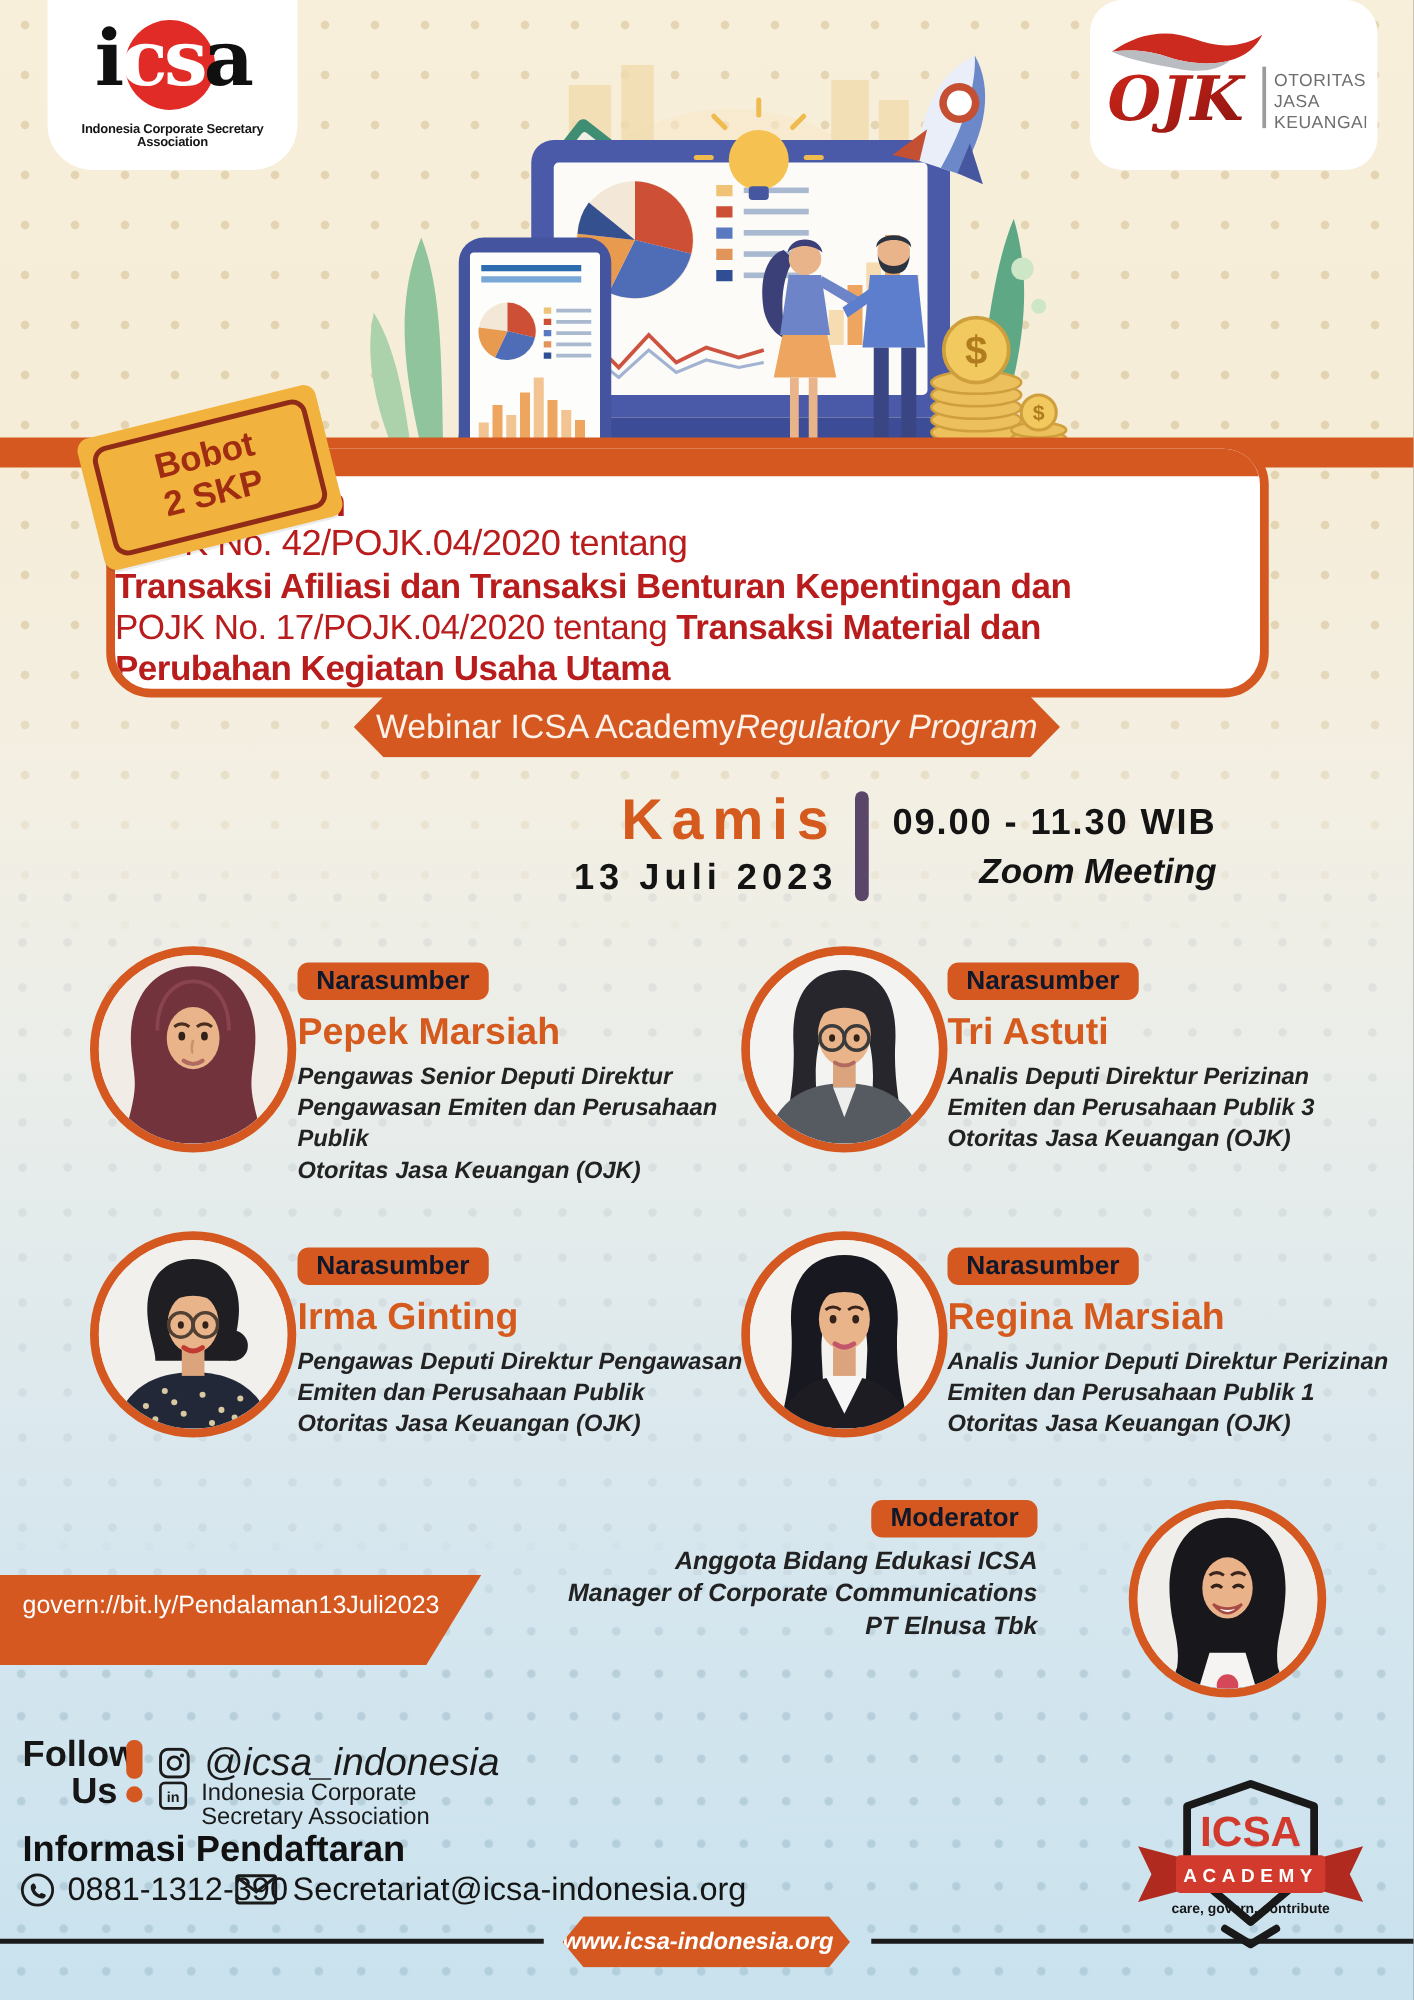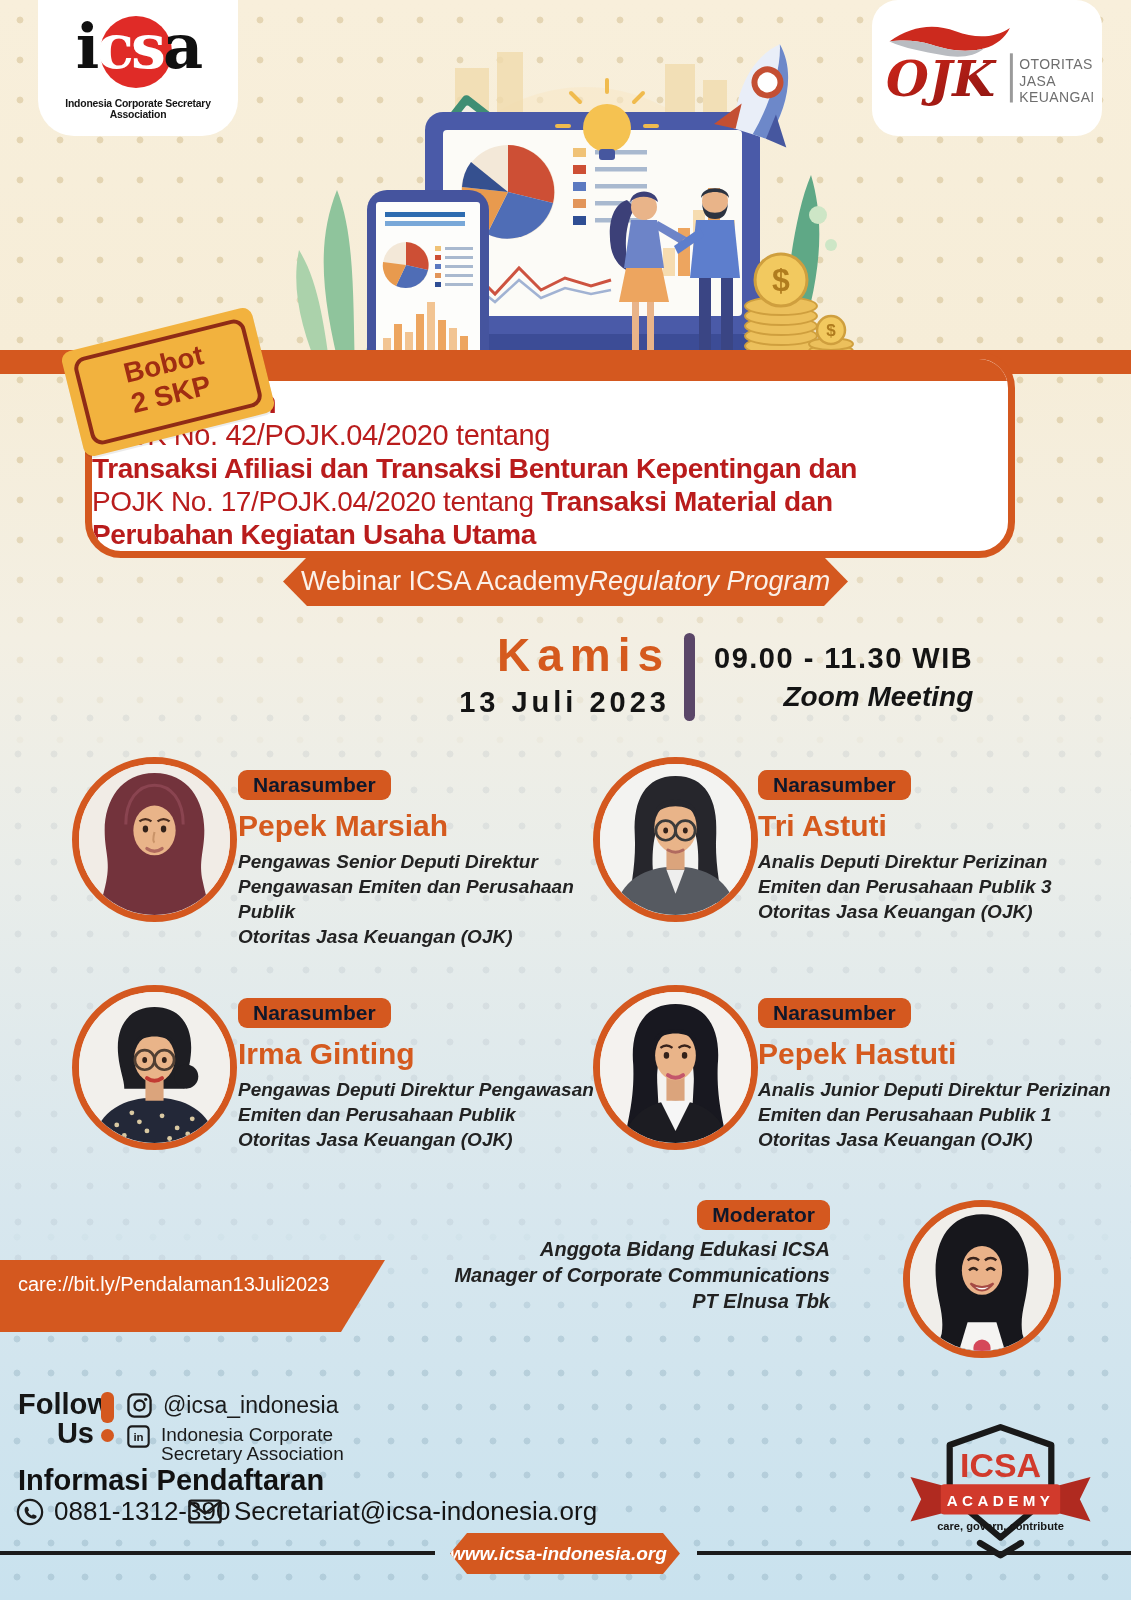--- a/index.html
+++ b/index.html
@@ -84,21 +84,21 @@
     clip-path:polygon(0 0,100% 0,calc(100% - 44px) 100%,0 100%);}
   .reg-label{font-size:26px;font-weight:700;}
   .reg-url{font-size:20px;margin-top:4px;font-weight:400;}
 
   
   .follow-label{position:absolute;left:18px;top:1390px;width:76px;text-align:right;font-size:29px;font-weight:800;line-height:29px;color:#161616;}
   .excl{position:absolute;left:101px;top:1392px;width:13px;}
   .excl-bar{width:13px;height:31px;background:#d4581f;border-radius:6px;}
   .excl-dot{width:13px;height:13px;background:#d4581f;border-radius:50%;margin-top:6px;}
   .ig-row{position:absolute;left:127px;top:1392px;display:flex;align-items:center;gap:11px;}
-  .ig-row span{font-size:23px;color:#1a1a1a;}
+  .ig-row span{font-size:31px;color:#1a1a1a;font-style:italic;}
   .li-row{position:absolute;left:127px;top:1425px;display:flex;align-items:flex-start;gap:11px;}
   .li-row .li-lines{font-size:19px;line-height:19px;color:#1a1a1a;}
   .contact-heading{position:absolute;left:18px;top:1464px;font-size:29px;font-weight:800;color:#111;}
   .phone-row{position:absolute;left:16px;top:1496px;display:flex;align-items:center;gap:10px;font-size:26px;color:#151515;}
   .email-row{position:absolute;left:188px;top:1496px;display:flex;align-items:center;gap:12px;font-size:26px;color:#151515;}
 
   
   .academy{position:absolute;left:898px;top:1418px;width:205px;height:143px;}
   .footer-line{position:absolute;top:1551px;height:4px;background:#1b1b1b;}
   .footer-badge{position:absolute;left:450px;top:1533px;width:230px;height:41px;background:#d4581f;color:#fff;
@@ -395,21 +395,21 @@
       <path d="M36,32 C38,22 62,22 64,32 C56,26 44,26 36,32 Z" fill="#181820"></path>
       <path d="M40,37 q4,-3 8,0" stroke="#3a241c" stroke-width="1.6" fill="none"></path>
       <path d="M52,37 q4,-3 8,0" stroke="#3a241c" stroke-width="1.6" fill="none"></path>
       <ellipse cx="44" cy="42" rx="1.8" ry="2.2" fill="#33221a"></ellipse>
         <ellipse cx="56" cy="42" rx="1.8" ry="2.2" fill="#33221a"></ellipse>
       <path d="M45,55 q5,3.6 10,0" stroke="#c4566b" stroke-width="2.6" fill="none" stroke-linecap="round"></path>
     </svg>
   </div>
   <div class="sp-text" style="left:758px;top:998px;">
     <span class="role-badge">Narasumber</span>
-    <div class="sp-name">Pepek Hastuti</div>
+    <div class="sp-name">Regina Marsiah</div>
     <div class="sp-desc">
       <div>Analis Junior Deputi Direktur Perizinan</div>
       <div>Emiten dan Perusahaan Publik 1</div>
       <div>Otoritas Jasa Keuangan (OJK)</div>
     </div>
   </div>
 
   <div class="mod-text">
     <span class="role-badge">Moderator</span>
     <div class="sp-desc">
@@ -427,21 +427,21 @@
       <path d="M40,37 q4,-3 8,0" stroke="#3a241c" stroke-width="1.7" fill="none"></path>
       <path d="M52,37 q4,-3 8,0" stroke="#3a241c" stroke-width="1.7" fill="none"></path>
       <path d="M41,44 q3,-3 6,0" stroke="#33221a" stroke-width="1.8" fill="none"></path>
       <path d="M53,44 q3,-3 6,0" stroke="#33221a" stroke-width="1.8" fill="none"></path>
       <path d="M42,53 Q50,63 58,53 Q50,58 42,53 Z" fill="#ffffff" stroke="#a54a44" stroke-width="1.4"></path>
       <circle cx="50" cy="98" r="6" fill="#d5485a"></circle>
     </svg>
   </div>
 
   <div class="reg-banner">
-    <div class="reg-url">care://bit.ly/Pendalaman13Juli2023</div>
+    <div class="reg-url">govern://bit.ly/Pendalaman13Juli2023</div>
   </div>
 
   <div class="follow-label">
     <div>Follow</div>
     <div>Us</div>
   </div>
   <div class="excl">
     <div class="excl-bar"></div>
     <div class="excl-dot"></div>
   </div>

